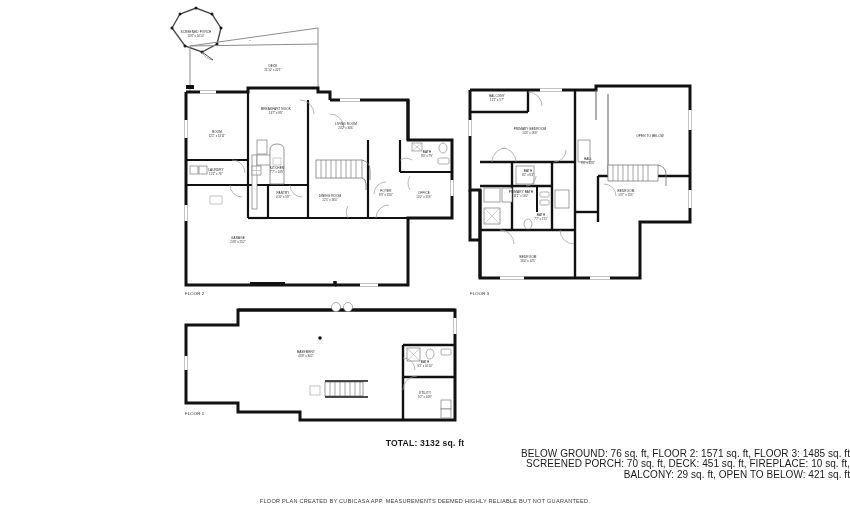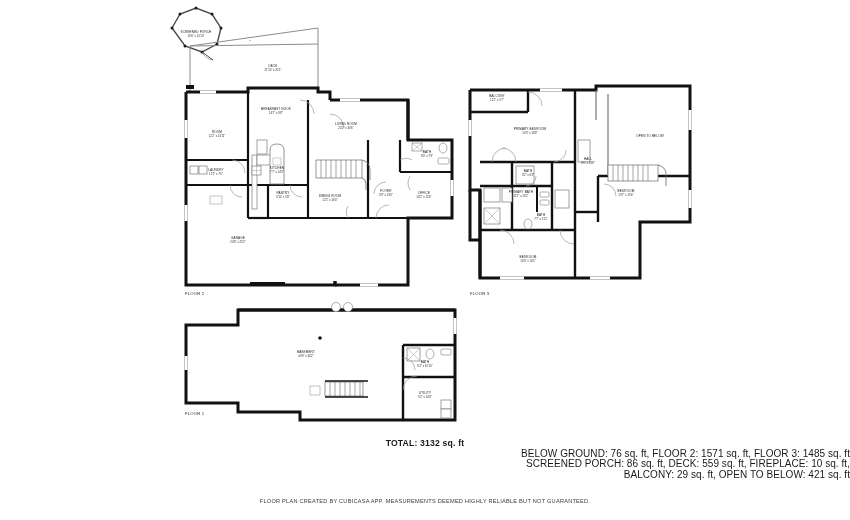--- a/index.html
+++ b/index.html
@@ -370,21 +370,21 @@
       <g>
         <text x="425" y="394" text-anchor="middle" font-family="&quot;Liberation Sans&quot;, sans-serif" font-size="3.1" letter-spacing="0.12" fill="#1a1a1a">UTILITY</text>
         <text x="425" y="398" text-anchor="middle" font-family="&quot;Liberation Sans&quot;, sans-serif" font-size="2.8" fill="#2b2b2b">9'2" x 14'8"</text>
       </g>
     </g>
 </svg>
 
 <div class="summary">
   <div class="total">TOTAL: 3132 sq. ft</div>
   <div class="line">BELOW GROUND: 76 sq. ft, FLOOR 2: 1571 sq. ft, FLOOR 3: 1485 sq. ft</div>
-  <div class="line">SCREENED PORCH: 86 sq. ft, DECK: 559 sq. ft, FIREPLACE: 10 sq. ft,</div>
+  <div class="line">SCREENED PORCH: 70 sq. ft, DECK: 451 sq. ft, FIREPLACE: 10 sq. ft,</div>
   <div class="line">BALCONY: 29 sq. ft, OPEN TO BELOW: 421 sq. ft</div>
 </div>
 
 <div class="credit">FLOOR PLAN CREATED BY CUBICASA APP. MEASUREMENTS DEEMED HIGHLY RELIABLE BUT NOT GUARANTEED.</div>
 
 <div class="floor-tag" id="tag-f2">FLOOR 2</div>
 <div class="floor-tag" id="tag-f3">FLOOR 3</div>
 <div class="floor-tag" id="tag-f1">FLOOR 1</div>
 
 </body></html>

